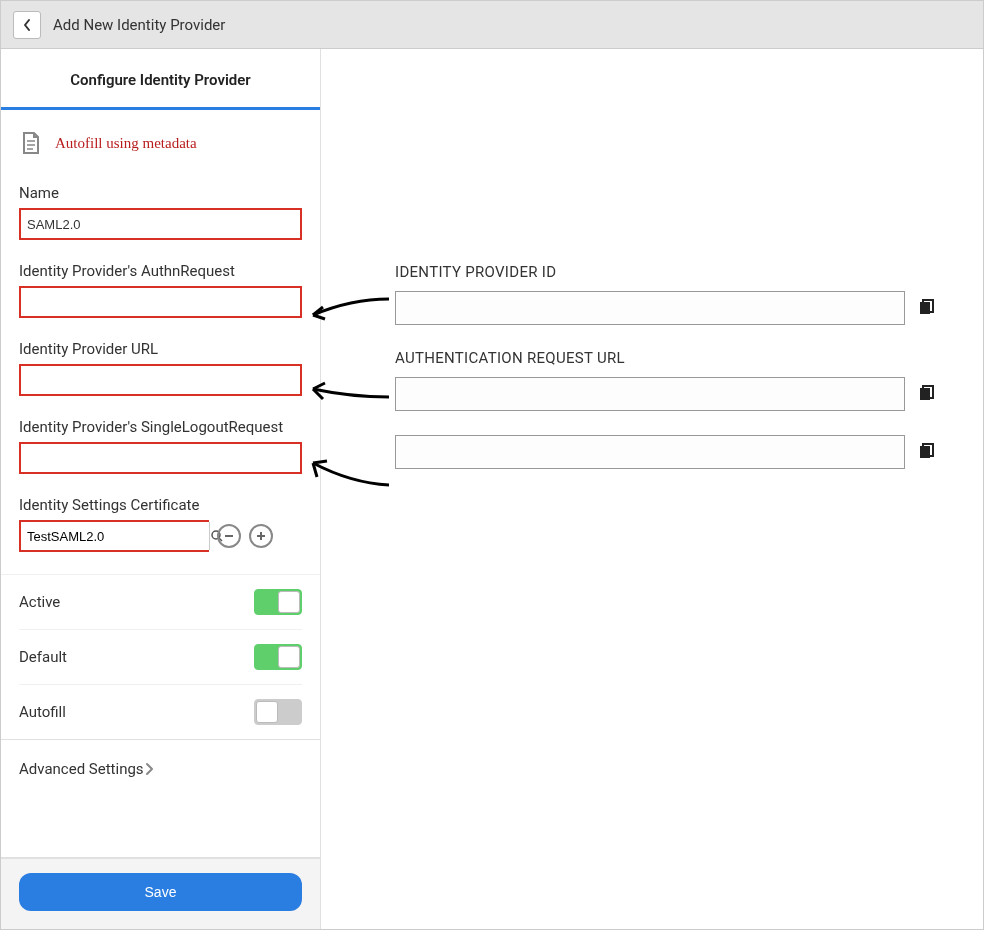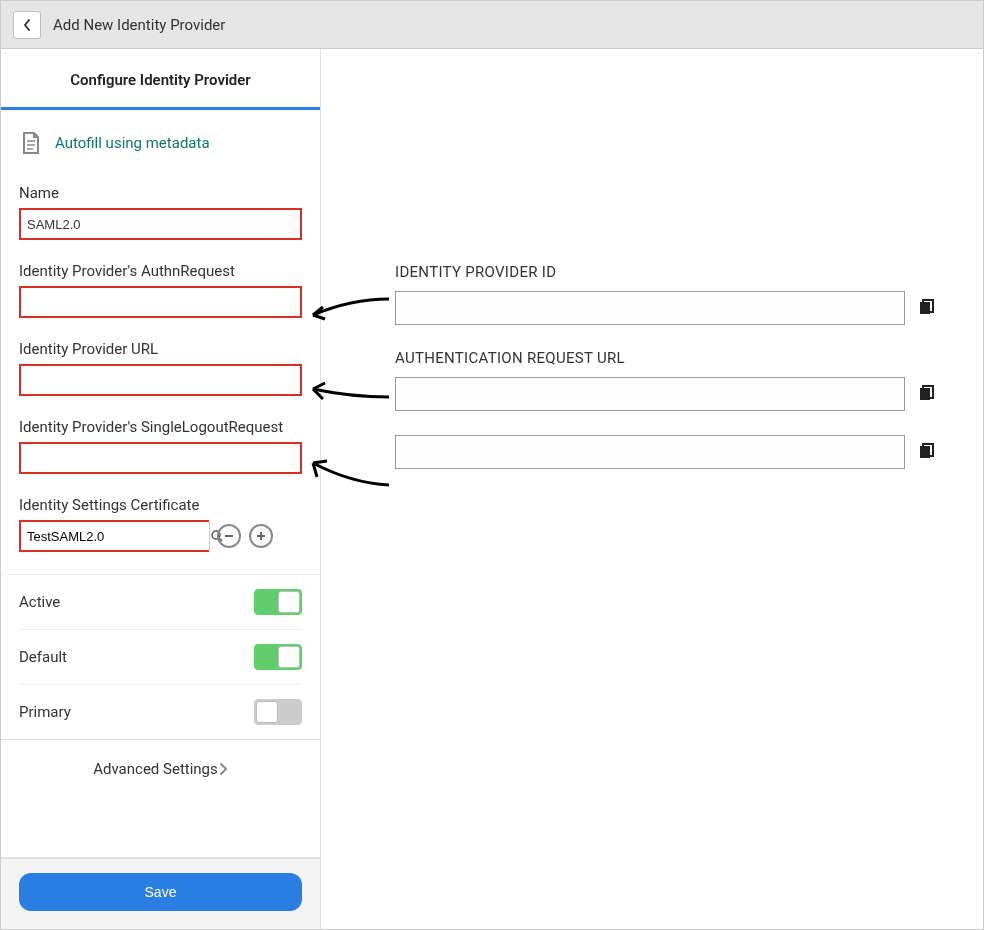--- a/index.html
+++ b/index.html
@@ -65,22 +65,23 @@
     overflow: hidden;
     border-bottom: 1px solid #e0e0e0;
   }
   .form-inner {
     padding: 20px 18px 0 18px;
   }
   .autofill-row {
     display: flex;
     align-items: center;
     margin-bottom: 28px;
-    color: #0f766e;
-    font-size: 15px;
+    color: #b91c1c;
+    font-size: 15px;
+    font-family: Liberation Serif, serif;
   }
   .autofill-row .doc-icon {
     margin-right: 10px;
     color: #888;
   }
   .field-label {
     font-size: 15px;
     color: #333;
     margin-bottom: 6px;
   }
@@ -166,21 +167,21 @@
   .toggle.on .knob { right: 1px; }
   .toggle.off .knob { left: 1px; }
   .toggle.off { background: #ccc; }
   .toggles-section {
     padding: 0 18px;
     border-top: 1px solid #f0f0f0;
   }
   .advanced-row {
     display: flex;
     align-items: center;
-    justify-content: center;
+    justify-content: flex-start;
     padding: 20px 18px;
     border-top: 1px solid #e0e0e0;
     font-size: 15px;
     cursor: pointer;
   }
   .save-area {
     padding: 14px 18px 18px 18px;
     background: #f4f4f4;
     border-top: 1px solid #e0e0e0;
   }
@@ -321,21 +322,21 @@
                 <div class="knob"></div>
               </div>
           </div>
           <div class="toggle-row">
             <span>Default</span>
             <div class="toggle on">
                 <div class="knob"></div>
               </div>
           </div>
           <div class="toggle-row">
-            <span>Primary</span>
+            <span>Autofill</span>
             <div class="toggle off">
                 <div class="knob"></div>
               </div>
           </div>
         </div>
 
         <div class="advanced-row">
           <span>Advanced Settings</span>
           <svg width="10" height="16" viewBox="0 0 10 16">
               <path d="M3 3l5 5-5 5" stroke="#888" stroke-width="2" fill="none" stroke-linecap="round" stroke-linejoin="round"></path>

